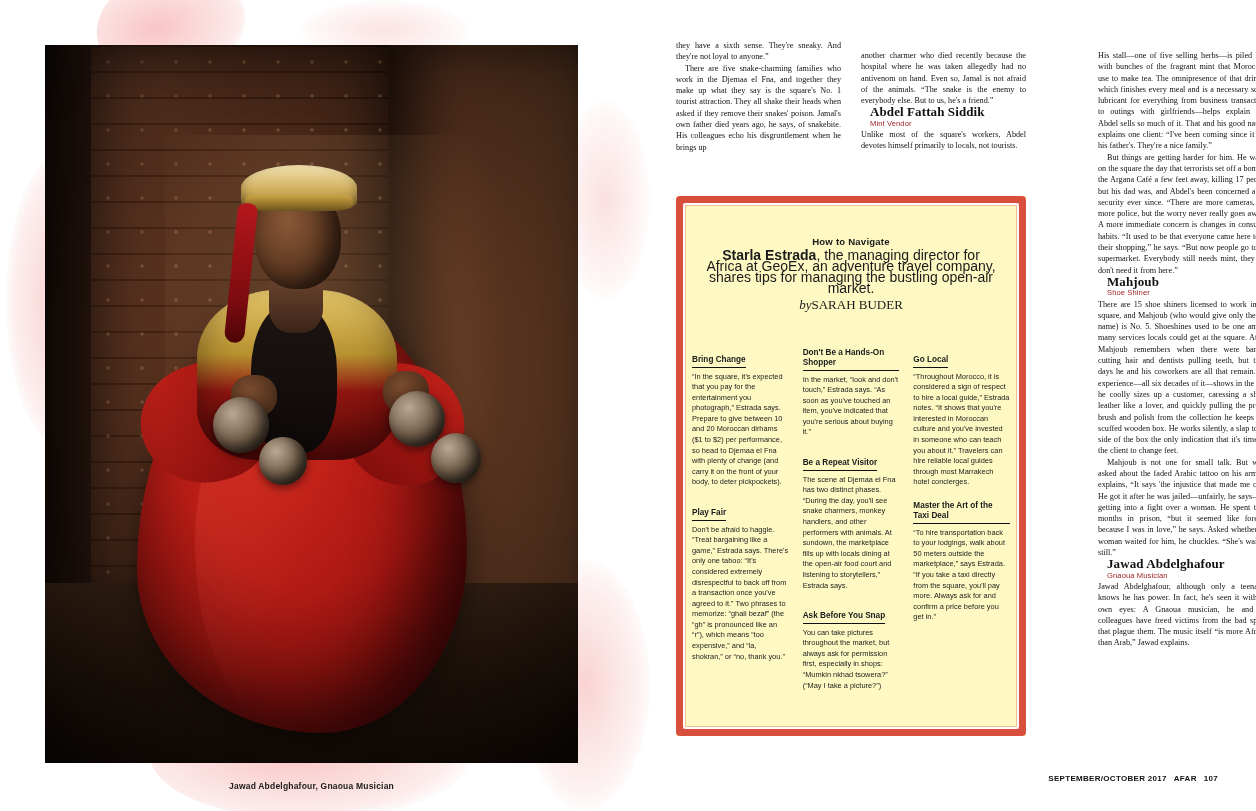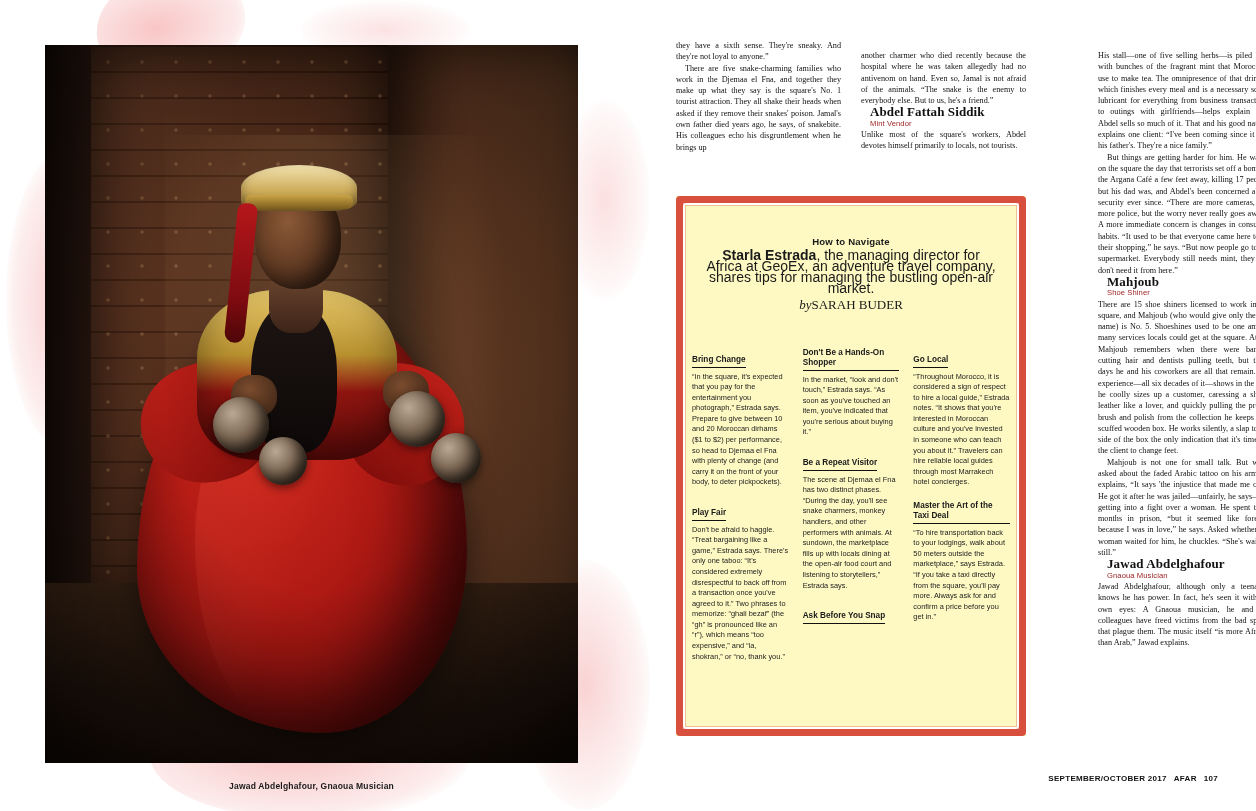--- a/index.html
+++ b/index.html
@@ -455,20 +455,21 @@
           <div class="tip">
             <h4>Don't Be a Hands-On Shopper</h4>
             <p>In the market, “look and don't touch,” Estrada says. “As soon as you've touched an item, you've indicated that you're serious about buying it.”</p>
           </div>
           <div class="tip">
             <h4>Be a Repeat Visitor</h4>
             <p>The scene at Djemaa el Fna has two distinct phases. “During the day, you'll see snake charmers, monkey handlers, and other performers with animals. At sundown, the marketplace fills up with locals dining at the open-air food court and listening to storytellers,” Estrada says.</p>
           </div>
           <div class="tip">
             <h4>Ask Before You Snap</h4>
+            <p>You can take pictures throughout the market, but always ask for permission first, especially in shops: “Mumkin nkhad tsowera?” (“May I take a picture?”)</p>
           </div>
         </div>
         <div class="tip-col">
           <div class="tip">
             <h4>Go Local</h4>
             <p>“Throughout Morocco, it is considered a sign of respect to hire a local guide,” Estrada notes. “It shows that you're interested in Moroccan culture and you've invested in someone who can teach you about it.” Travelers can hire reliable local guides through most Marrakech hotel concierges.</p>
           </div>
           <div class="tip">
             <h4>Master the Art of the Taxi Deal</h4>
             <p>“To hire transportation back to your lodgings, walk about 50 meters outside the marketplace,” says Estrada. “If you take a taxi directly from the square, you'll pay more. Always ask for and confirm a price before you get in.”</p>

